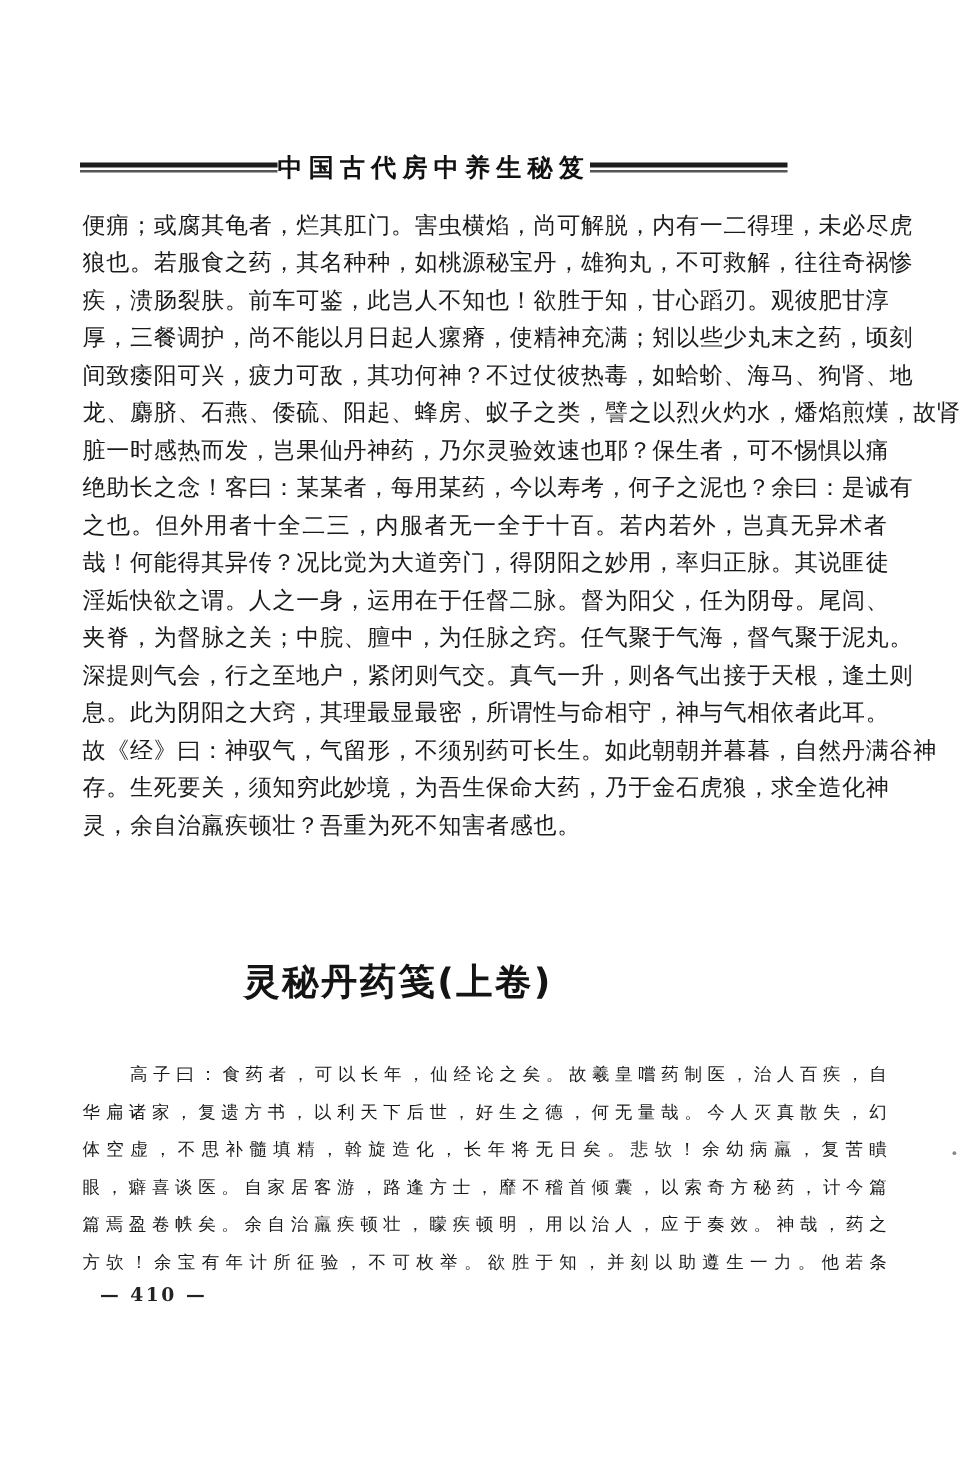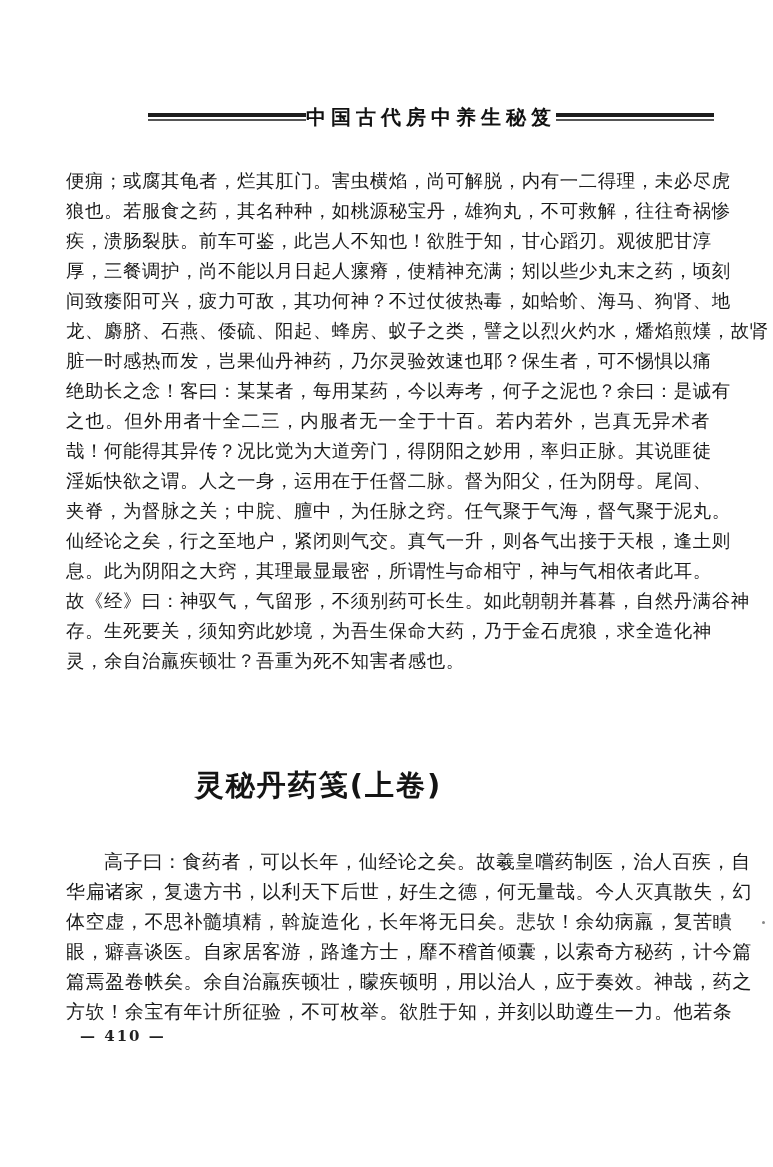--- a/index.html
+++ b/index.html
@@ -2,22 +2,22 @@
 <html><head>
 <meta charset="utf-8">
 <style>
   html, body { margin: 0; padding: 0; background: #ffffff; }
   body {
     width: 773px; height: 1167px; position: relative; overflow: hidden;
     font-family: "DejaVu Serif", "Liberation Serif", serif;
     color: #1a1a1a;
   }
   .page-header {
-    position: absolute; left: 64px; top: 104px; width: 650px; height: 26px;
-    display: flex; align-items: center; justify-content: flex-end;
+    position: absolute; left: 64px; top: 121px; width: 650px; height: 26px;
+    display: flex; align-items: center; justify-content: flex-start;
   }
   .rule {
     width: 158px; height: 10px; position: relative;
   }
   .rule .thick { position: absolute; left: 0; right: 0; top: 1px; height: 4px; background: #1d1d1d; }
   .rule .thin { position: absolute; left: 0; right: 0; top: 7px; height: 1.5px; background: #555; }
   .header-title {
     font-family: "DejaVu Sans", "Liberation Sans", sans-serif;
     font-weight: bold; font-size: 20px; letter-spacing: 5px; color: #111;
     white-space: nowrap;
@@ -29,21 +29,21 @@
   }
   .body-text .line { display: block; white-space: nowrap; height: 30px; text-align-last: justify; text-align: justify; }
   .body-text .line.last { text-align-last: left; }
   .section-title {
     position: absolute; left: 0; width: 637px; top: 766px; text-align: center;
     font-family: "DejaVu Sans", "Liberation Sans", sans-serif;
     font-weight: bold; font-size: 29px; letter-spacing: 2px; color: #141414;
   }
   .section-body {
     position: absolute; left: 66px; top: 846px; width: 644px;
-    font-size: 19px; line-height: 30px; letter-spacing: 0.6px;
+    font-size: 14px; line-height: 30px; letter-spacing: 0.6px; font-family: Liberation Mono, monospace;
   }
   .section-body .line { display: block; white-space: nowrap; height: 30px; text-align: justify; text-align-last: justify; }
   .section-body .line.indent { padding-left: 38px; }
   .page-number {
     position: absolute; left: 80px; top: 1027px;
     font-size: 15px; font-weight: bold; color: #222; letter-spacing: 2px;
   }
   .speck {
     position: absolute; left: 762px; top: 921px; width: 3px; height: 3px;
     background: #888; border-radius: 50%;
@@ -70,21 +70,21 @@
   <span class="line">疾，溃肠裂肤。前车可鉴，此岂人不知也！欲胜于知，甘心蹈刃。观彼肥甘淳</span>
   <span class="line">厚，三餐调护，尚不能以月日起人瘰瘠，使精神充满；矧以些少丸末之药，顷刻</span>
   <span class="line">间致痿阳可兴，疲力可敌，其功何神？不过仗彼热毒，如蛤蚧、海马、狗肾、地</span>
   <span class="line">龙、麝脐、石燕、倭硫、阳起、蜂房、蚁子之类，譬之以烈火灼水，燔焰煎熯，故肾</span>
   <span class="line">脏一时感热而发，岂果仙丹神药，乃尔灵验效速也耶？保生者，可不惕惧以痛</span>
   <span class="line">绝助长之念！客曰：某某者，每用某药，今以寿考，何子之泥也？余曰：是诚有</span>
   <span class="line">之也。但外用者十全二三，内服者无一全于十百。若内若外，岂真无异术者</span>
   <span class="line">哉！何能得其异传？况比觉为大道旁门，得阴阳之妙用，率归正脉。其说匪徒</span>
   <span class="line">淫姤快欲之谓。人之一身，运用在于任督二脉。督为阳父，任为阴母。尾闾、</span>
   <span class="line">夹脊，为督脉之关；中脘、膻中，为任脉之窍。任气聚于气海，督气聚于泥丸。</span>
-  <span class="line">仙经论之矣，行之至地户，紧闭则气交。真气一升，则各气出接于天根，逢土则</span>
+  <span class="line">深提则气会，行之至地户，紧闭则气交。真气一升，则各气出接于天根，逢土则</span>
   <span class="line">息。此为阴阳之大窍，其理最显最密，所谓性与命相守，神与气相依者此耳。</span>
   <span class="line">故《经》曰：神驭气，气留形，不须别药可长生。如此朝朝并暮暮，自然丹满谷神</span>
   <span class="line">存。生死要关，须知穷此妙境，为吾生保命大药，乃于金石虎狼，求全造化神</span>
   <span class="line last">灵，余自治羸疾顿壮？吾重为死不知害者感也。</span>
 </div>
 
 <div class="section-title">灵秘丹药笺(上卷)</div>
 
 <div class="section-body">
   <span class="line indent">高子曰：食药者，可以长年，仙经论之矣。故羲皇嚐药制医，治人百疾，自</span>

